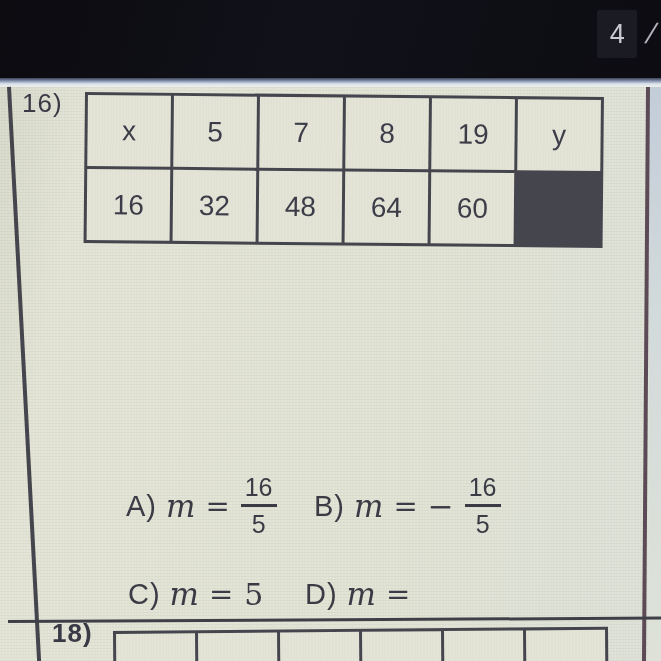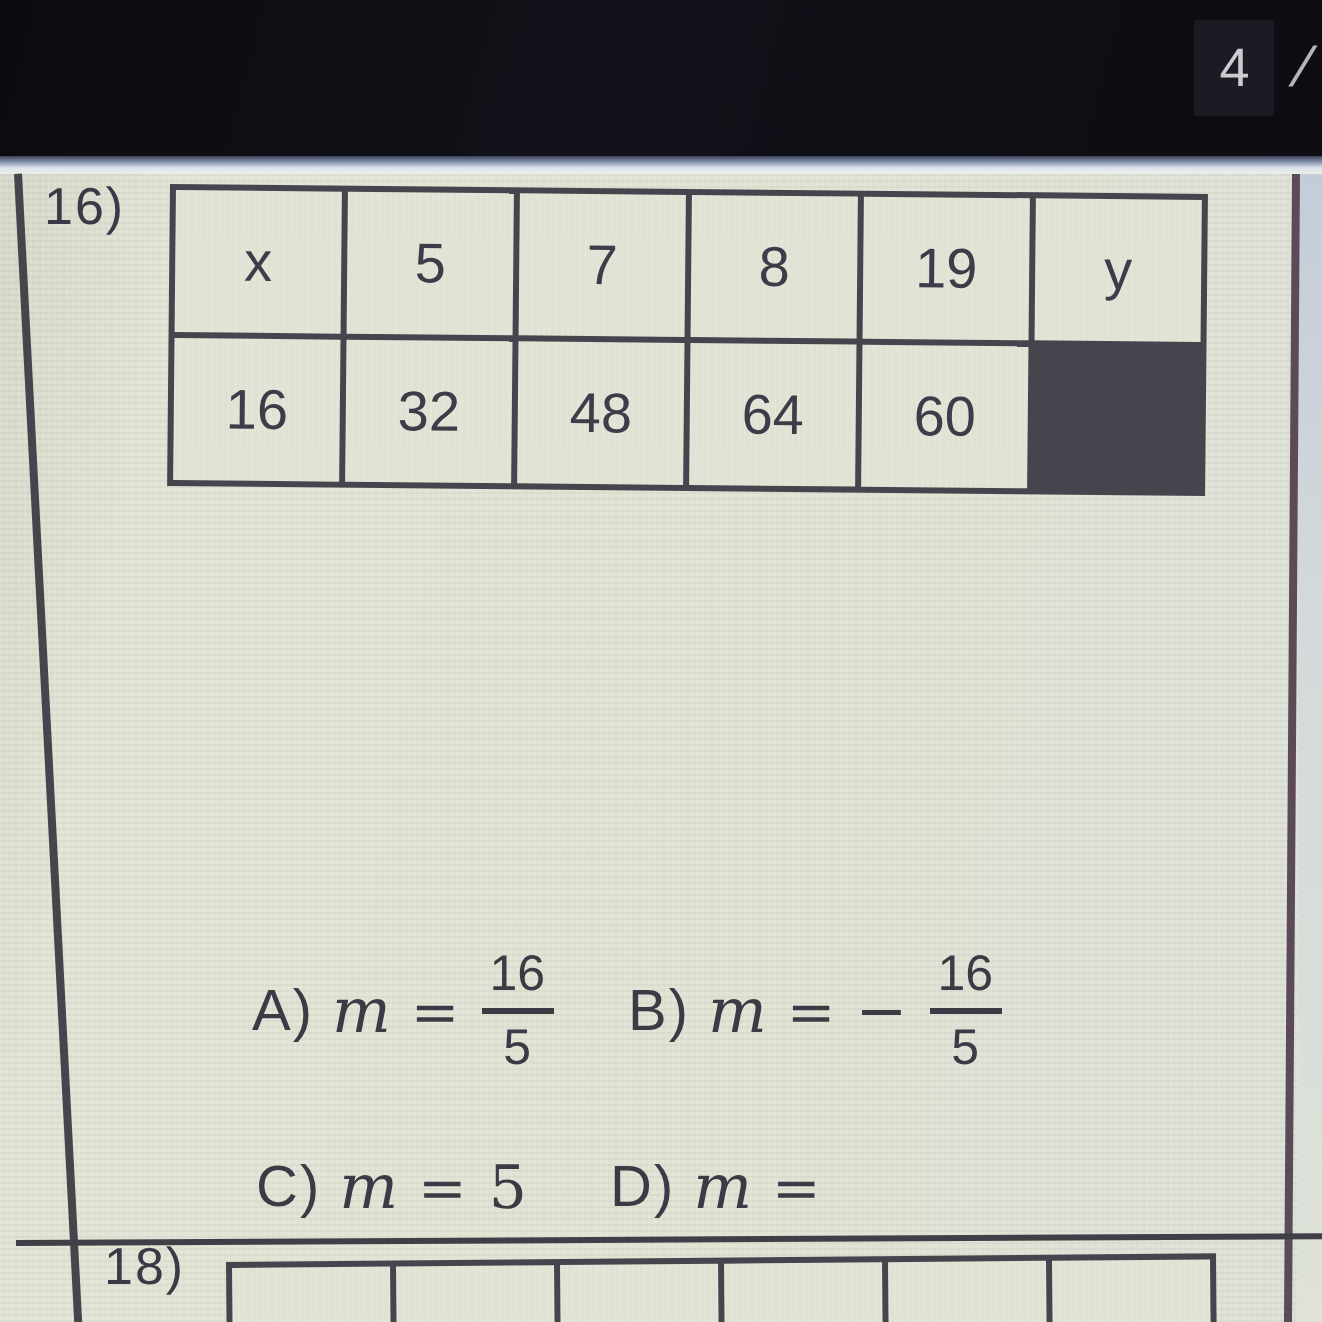--- a/index.html
+++ b/index.html
@@ -53,21 +53,21 @@
   }
   .hline-separator{
     position:absolute;left:8px;top:620px;width:653px;height:3px;
     background:#3f3f48;transform:rotate(-0.3deg);transform-origin:top left;
   }
   
   .q-number{
     position:absolute;font-size:26px;color:#3a3a46;letter-spacing:1px;
   }
   .q16-number{left:22px;top:88px;}
-  .q18-number{left:52px;top:618px;}
+  .q18-number{left:52px;top:618px;font-weight:bold;}
   
   .qtable{
     position:absolute;display:grid;gap:3px;padding:3px;
     background:#45454e;transform-origin:top left;
   }
   .qtable-16{
     left:85px;top:92px;
     grid-template-columns:repeat(6,83px);grid-auto-rows:71px;
     transform:rotate(0.55deg);
   }

